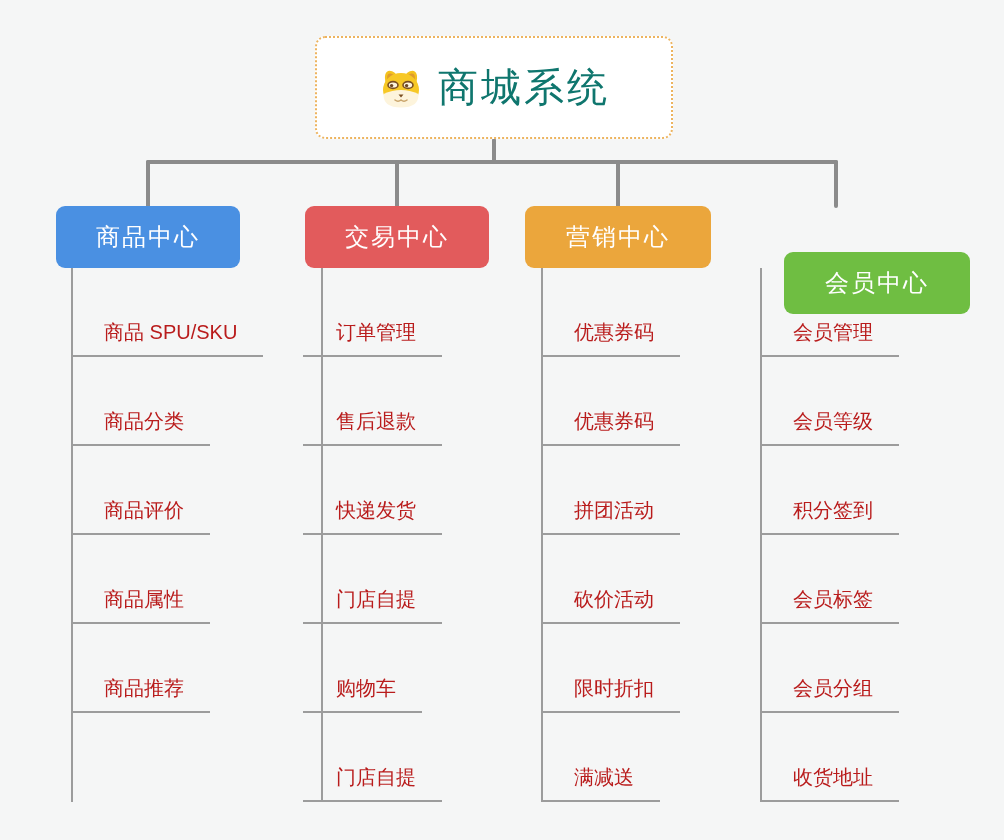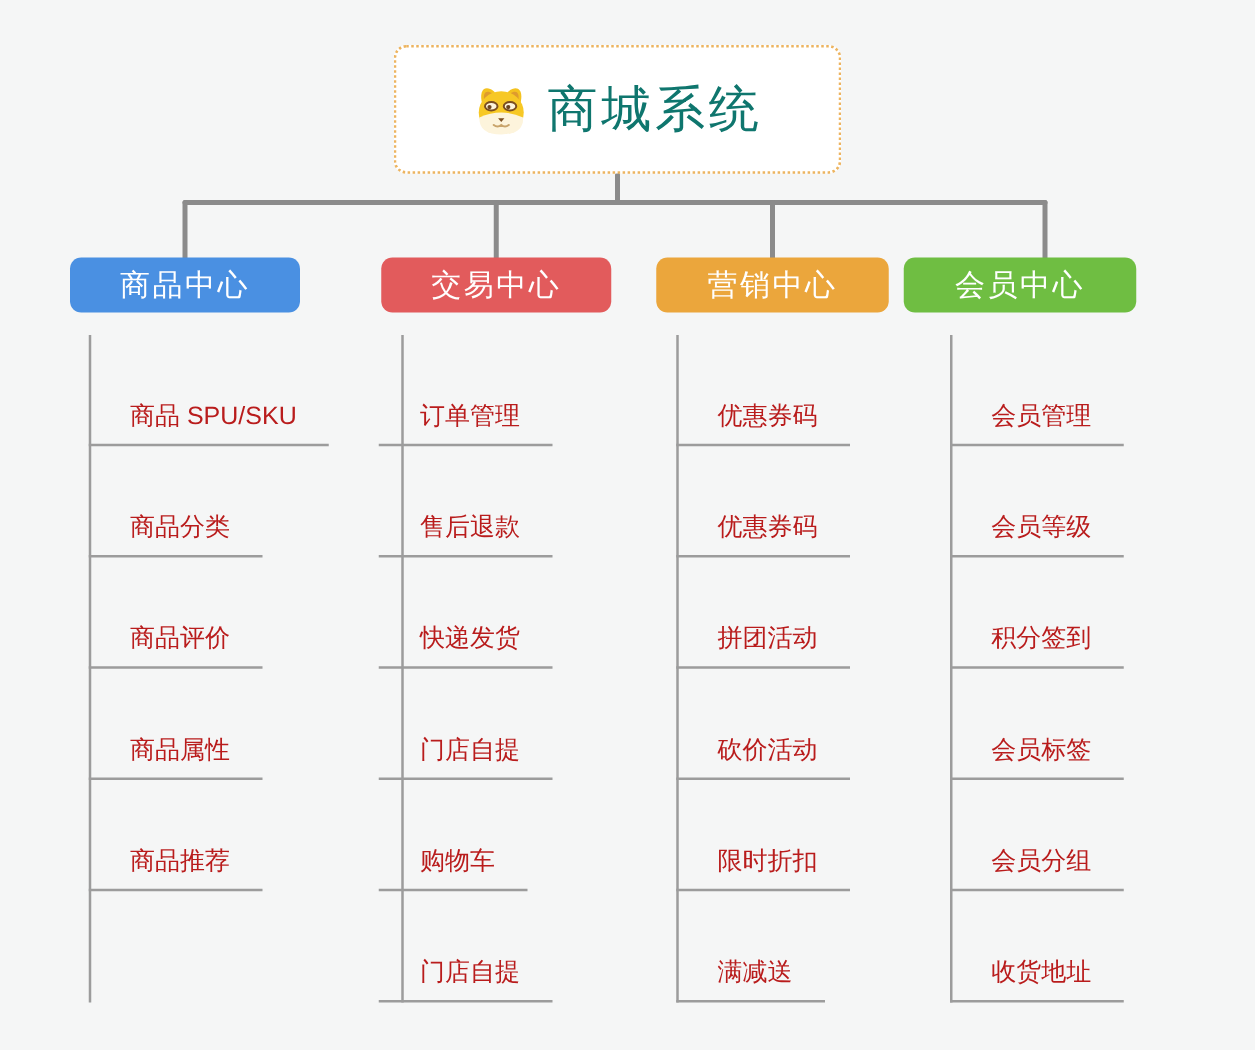--- a/index.html
+++ b/index.html
@@ -16,28 +16,28 @@
   
   .root {
     position:absolute; left:315px; top:36px; width:358px; height:103px;
     box-sizing:border-box; background:#ffffff; border:2px dotted #edb45f;
     border-radius:10px; display:flex; align-items:center; justify-content:center; gap:14px;
   }
   .root-title { font-size:40px; color:#efa63e; letter-spacing:3px; font-weight:500; }
   .dog-icon { display:flex; align-items:center; }
   
   .branch {
-    position:absolute; top:206px; height:44px; border-radius:9px;
+    position:absolute; top:206px; height:62px; border-radius:9px;
     display:flex; align-items:center; justify-content:center;
     color:#ffffff; font-size:24px; letter-spacing:2px; cursor:default;
   }
   .b1{left:56px;  width:184px;}
   .b2{left:305px; width:184px;}
   .b3{left:525px; width:186px;}
-  .b4{left:723px; width:186px;}
+  .b4{left:784px; width:186px;margin-top:46px;}
   
   .trunk { position:absolute; top:268px; height:534px; width:2px; background:#9c9c9c; }
   .t1{left:71px} .t2{left:321px} .t3{left:541px} .t4{left:760px}
   
   .leaf {
     position:absolute; transform:translateY(-100%);
     white-space:nowrap; font-size:20px; color:#b91c1c;
     padding:0 26px 9px 33px; border-bottom:2px solid #9c9c9c;
   }
   .c1{left:71px} .c2{left:303px} .c3{left:541px} .c4{left:760px}

